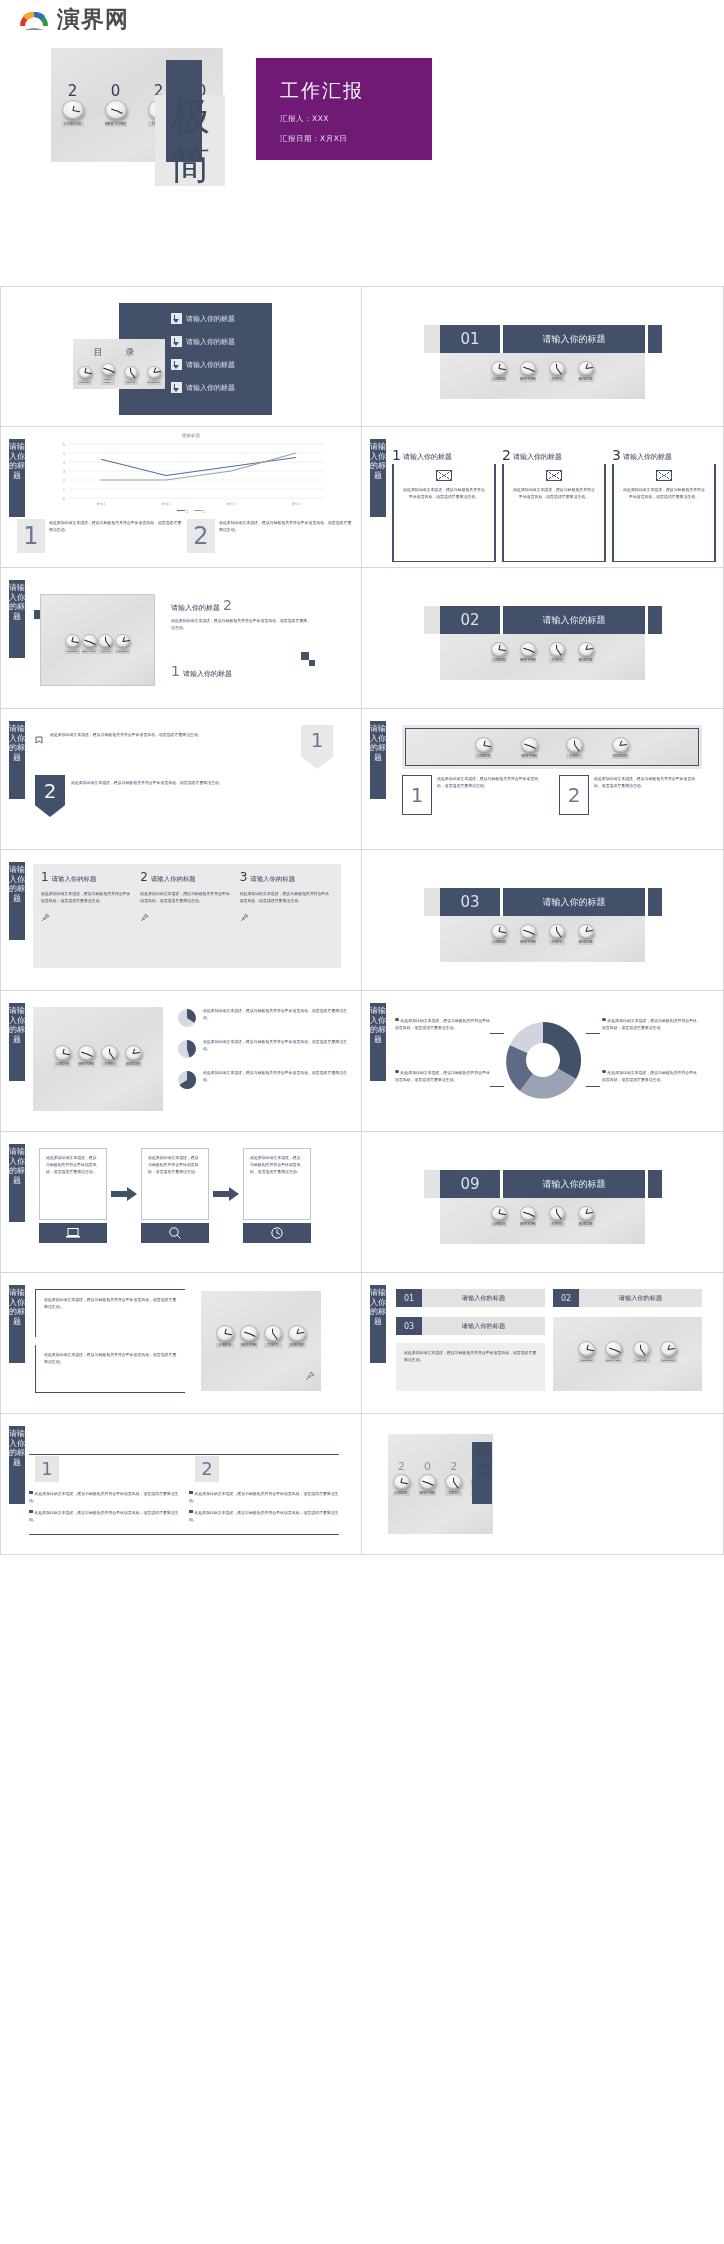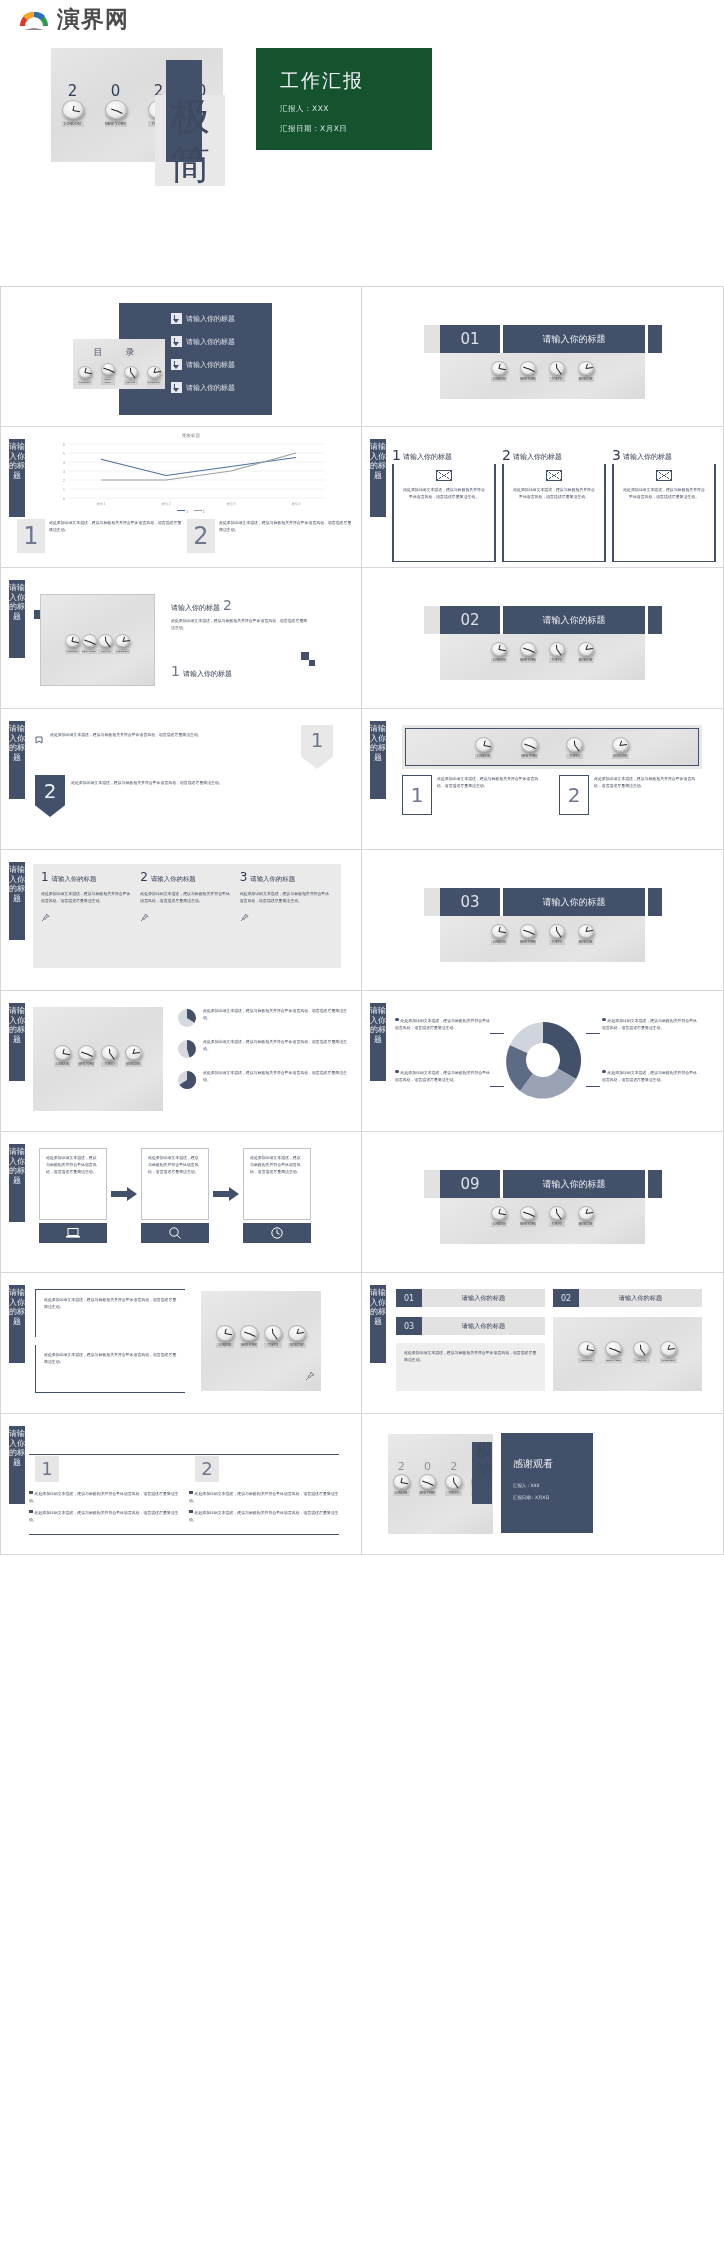--- a/index.html
+++ b/index.html
@@ -17,21 +17,21 @@
   #wm-url { font-size:8px; color:#9b9b9b; letter-spacing:1.6px; margin-top:3px;}
 
   
   #cover { position:absolute; left:0; top:30px; width:724px; height:256px; background:#fff; }
   #cover-photo { position:absolute; left:51px; top:18px; width:172px; height:114px;
      background:linear-gradient(150deg,#e6e6e6,#dcdcdc 40%,#e3e3e3 70%,#d8d8d8); }
   #cover-band { position:absolute; left:155px; top:65px; width:70px; height:91px; background:#e8e8e8; }
   #cover-jian { position:absolute; left:161px; top:62px; width:58px; height:100px; color:#3d4a5f;
       font-size:40px; line-height:48px; text-align:center; font-family:"DejaVu Sans", sans-serif;}
   #cover-blue { position:absolute; left:166px; top:30px; width:36px; height:102px; background:#42506a;}
-  #cover-right { position:absolute; left:256px; top:18px; width:176px; height:102px; background:#14532d; color:#fff;}
+  #cover-right { position:absolute; left:256px; top:28px; width:176px; height:102px; background:#701a75; color:#fff;}
   .year-row { position:absolute; left:0; top:34px; width:172px; display:flex; justify-content:space-around; }
   .year-d { font-size:15px; color:#2f3c56; font-family:"DejaVu Sans", sans-serif;}
   .clock-row { position:absolute; left:0; top:52px; width:172px; display:flex; justify-content:space-around; align-items:flex-end;}
   .clock { width:22px; }
   .clock-face { width:22px; height:19px; border-radius:50%;
      background:radial-gradient(circle at 40% 35%,#fdfdfd,#e9e9e9 60%,#bdbdbd);
      border:1px solid #b6b6b6; position:relative; box-shadow:1px 3px 3px rgba(0,0,0,.30); }
   .clock-face:before, .clock-face:after { content:""; position:absolute; background:#222; left:50%; top:50%; transform-origin:0 50%; }
   .clock-face:before { width:7px; height:1.3px; }
   .clock-face:after { width:5px; height:1.3px; }
@@ -820,21 +820,16 @@
               <div class="city" style="font-size:2.6px">TOKYO</div>
             </div>
           <div class="clock" style="width:17px">
               <div class="clock-face c4" style="width:17px;height:15px"></div>
               <div class="city" style="font-size:2.6px">MOSCOW</div>
             </div>
         </div>
       </div>
       <div style="position:absolute;left:110px;top:28px;width:20px;height:62px;background:#42506a;"></div>
       <div style="position:absolute;left:112px;top:26px;width:20px;color:#3d4a5f;font-size:17px;line-height:20px;text-align:center;" class="cn">极简</div>
-      <div style="position:absolute;left:139px;top:19px;width:92px;height:100px;background:#42506a;">
-        <div style="position:absolute;left:12px;top:24px;font-size:10px;" class="thankyou cn">感谢观看</div>
-        <div style="position:absolute;left:12px;top:50px;font-size:4.4px;color:#dfe3ea;" class="cn">汇报人：XXX</div>
-        <div style="position:absolute;left:12px;top:62px;font-size:4.4px;color:#dfe3ea;" class="cn">汇报日期：X月X日</div>
-      </div>
     </div>
   </div>
 
 </div>
 
 </body></html>

